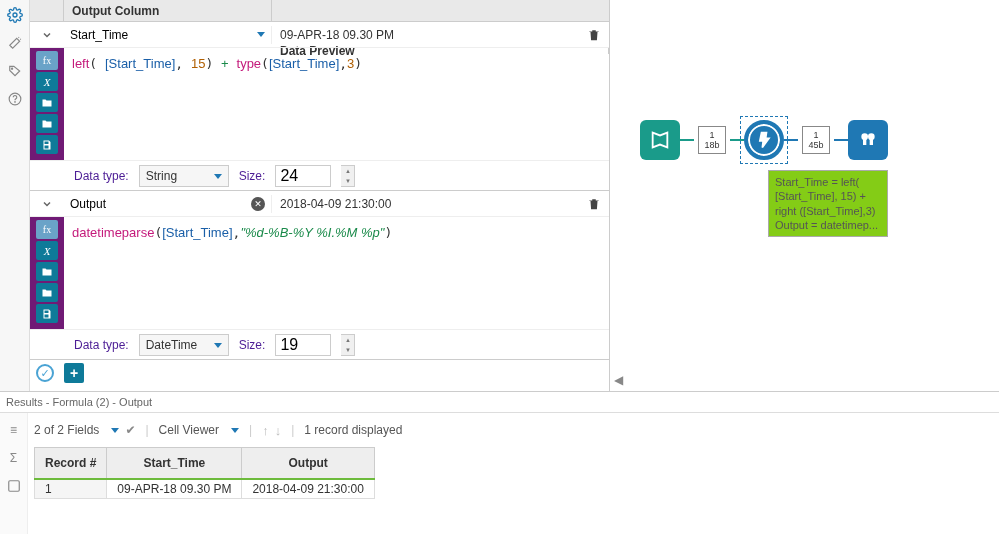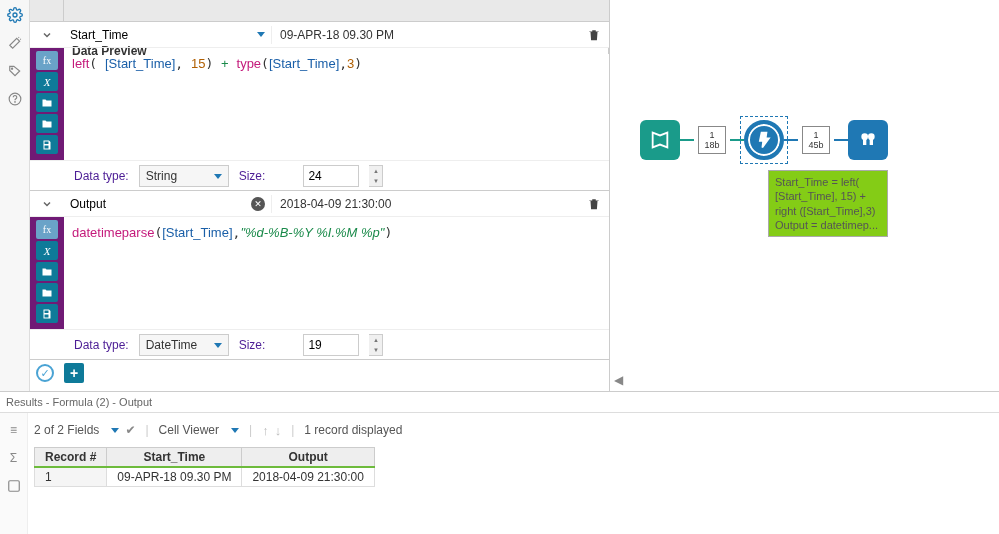--- a/index.html
+++ b/index.html
@@ -39,21 +39,21 @@
 .fld { color: #1a5fa8; }
 .num { color: #b05e00; }
 .op { color: #1a8a4a; }
 .str { color: #1a8a4a; font-style: italic; }
 
 .type-row { display: flex; align-items: center; height: 30px; padding: 0 8px 0 0; gap: 10px; border-top: 1px solid #eee; }
 .type-row .spacer { width: 34px; }
 .type-row label { color: #4c1d95; }
 .dropdown { height: 22px; border: 1px solid #ccc; background: #f6f6f6; padding: 0 22px 0 6px; display: flex; align-items: center; min-width: 90px; position: relative; font-size: 12px; }
 .dropdown .dd-arrow { position: absolute; right: 6px; top: 50%; margin-top: -2px; }
-.num-input { width: 56px; height: 22px; border: 1px solid #ccc; padding: 0 4px; font-size: 12px; margin-left: 28px; }
+.num-input { width: 56px; height: 22px; border: 1px solid #ccc; padding: 0 4px; font-size: 16px; }
 .spinner { width: 14px; border: 1px solid #ccc; border-left: none; height: 22px; display: flex; flex-direction: column; background: #f0f0f0; }
 .spinner div { flex: 1; display: flex; align-items: center; justify-content: center; font-size: 6px; color: #777; }
 
 .footer-row { display: flex; align-items: center; height: 26px; padding: 0 4px; }
 .check-ico { width: 18px; height: 18px; border: 2px solid #4aa3d4; border-radius: 50%; display: flex; align-items: center; justify-content: center; color: #4aa3d4; font-size: 11px; margin: 0 6px 0 2px; }
 .add-btn { width: 20px; height: 20px; background: #0e7a99; color: #fff; display: flex; align-items: center; justify-content: center; font-size: 14px; font-weight: bold; cursor: pointer; border-radius: 2px; margin-left: 4px; }
 
 
 .scroll-chevron { position: absolute; left: 4px; bottom: 4px; color: #888; font-size: 12px; }
 .wf { position: absolute; top: 120px; left: 30px; display: flex; align-items: center; }
@@ -71,21 +71,21 @@
 .results-area { flex: 1; display: flex; flex-direction: column; }
 .res-title { padding: 4px 6px; color: #666; font-size: 11px; border-bottom: 1px solid #ddd; }
 .res-body { flex: 1; display: flex; }
 .res-rail { width: 28px; background: #fafafa; border-right: 1px solid #eee; display: flex; flex-direction: column; align-items: center; gap: 10px; padding-top: 8px; }
 .res-rail .ric { color: #888; width: 18px; height: 18px; display: flex; align-items: center; justify-content: center; cursor: pointer; }
 .res-main { flex: 1; padding: 6px 6px; }
 .res-toolbar { display: flex; align-items: center; gap: 6px; color: #555; font-size: 12px; height: 22px; }
 .res-toolbar .sep { color: #ccc; margin: 0 4px; }
 .arrow-btn { color: #bbb; font-size: 13px; }
 table.results { margin-top: 6px; border-collapse: collapse; font-size: 12px; }
-table.results th { background: #eee; border: 1px solid #ccc; padding: 2px 10px; font-weight: 600; border-bottom: 2px solid #6dbb3c; }
+table.results th { background: #eee; border: 1px solid #ccc; padding: 8px 10px; font-weight: 600; border-bottom: 2px solid #6dbb3c; }
 table.results td { border: 1px solid #ddd; padding: 2px 10px; }
 table.results td.rec { background: #f5f5f5; }
 
 svg { display: block; }
 </style>
 </head>
 <body>
 
 <div class="app">
   <div class="upper">
@@ -114,20 +114,21 @@
             <circle cx="12" cy="12" r="10"></circle>
             <path d="M9 9a3 3 0 1 1 4.5 2.6c-.7.4-1.5 1-1.5 2.4"></path>
             <circle cx="12" cy="17" r="0.5" fill="#888"></circle>
           </svg>
       </div>
     </div>
 
     <div class="config">
       <div class="hdr-row">
         <div class="hdr-cell col-label"></div>
+        <div class="hdr-cell oc">Output Column</div>
         <div class="hdr-cell dp">Data Preview</div>
       </div>
 
       <div id="blocks-container">
           <div class="expr-block">
             <div class="row1">
               <div class="chev-cell">
                 <svg width="12" height="12" viewBox="0 0 24 24" fill="none" stroke="#666" stroke-width="3">
                   <polyline points="6 9 12 15 18 9"></polyline>
                 </svg>

